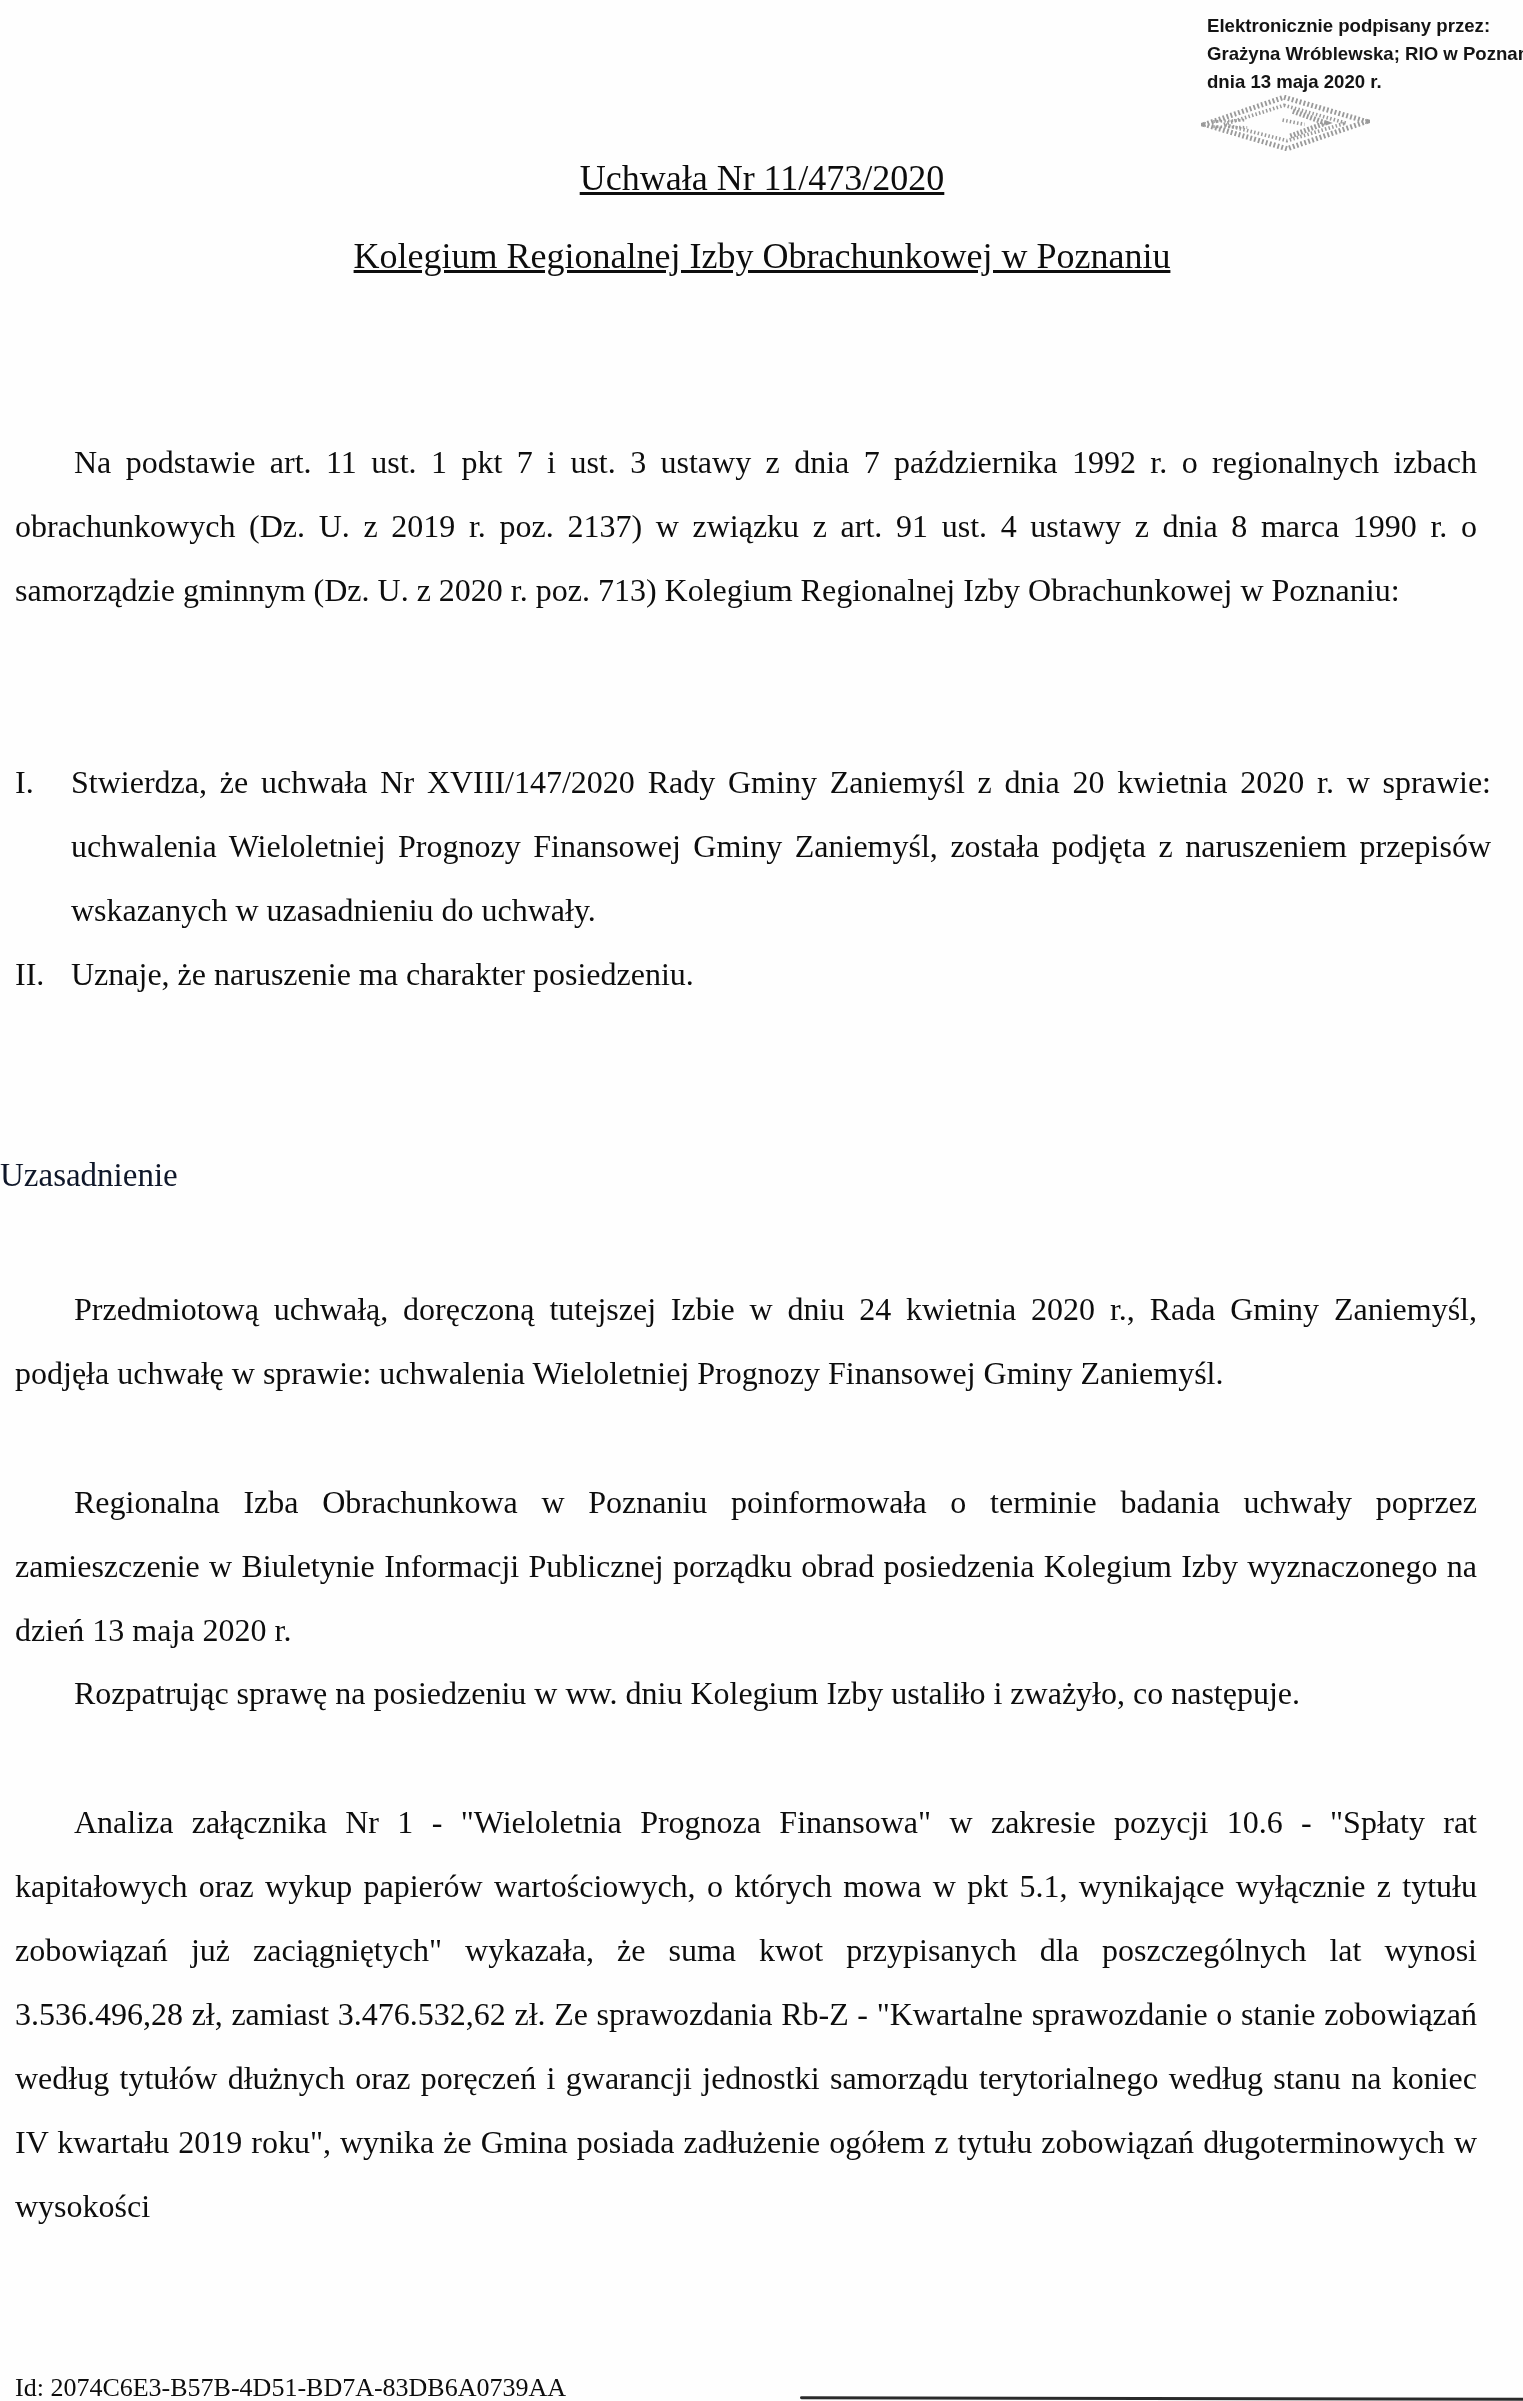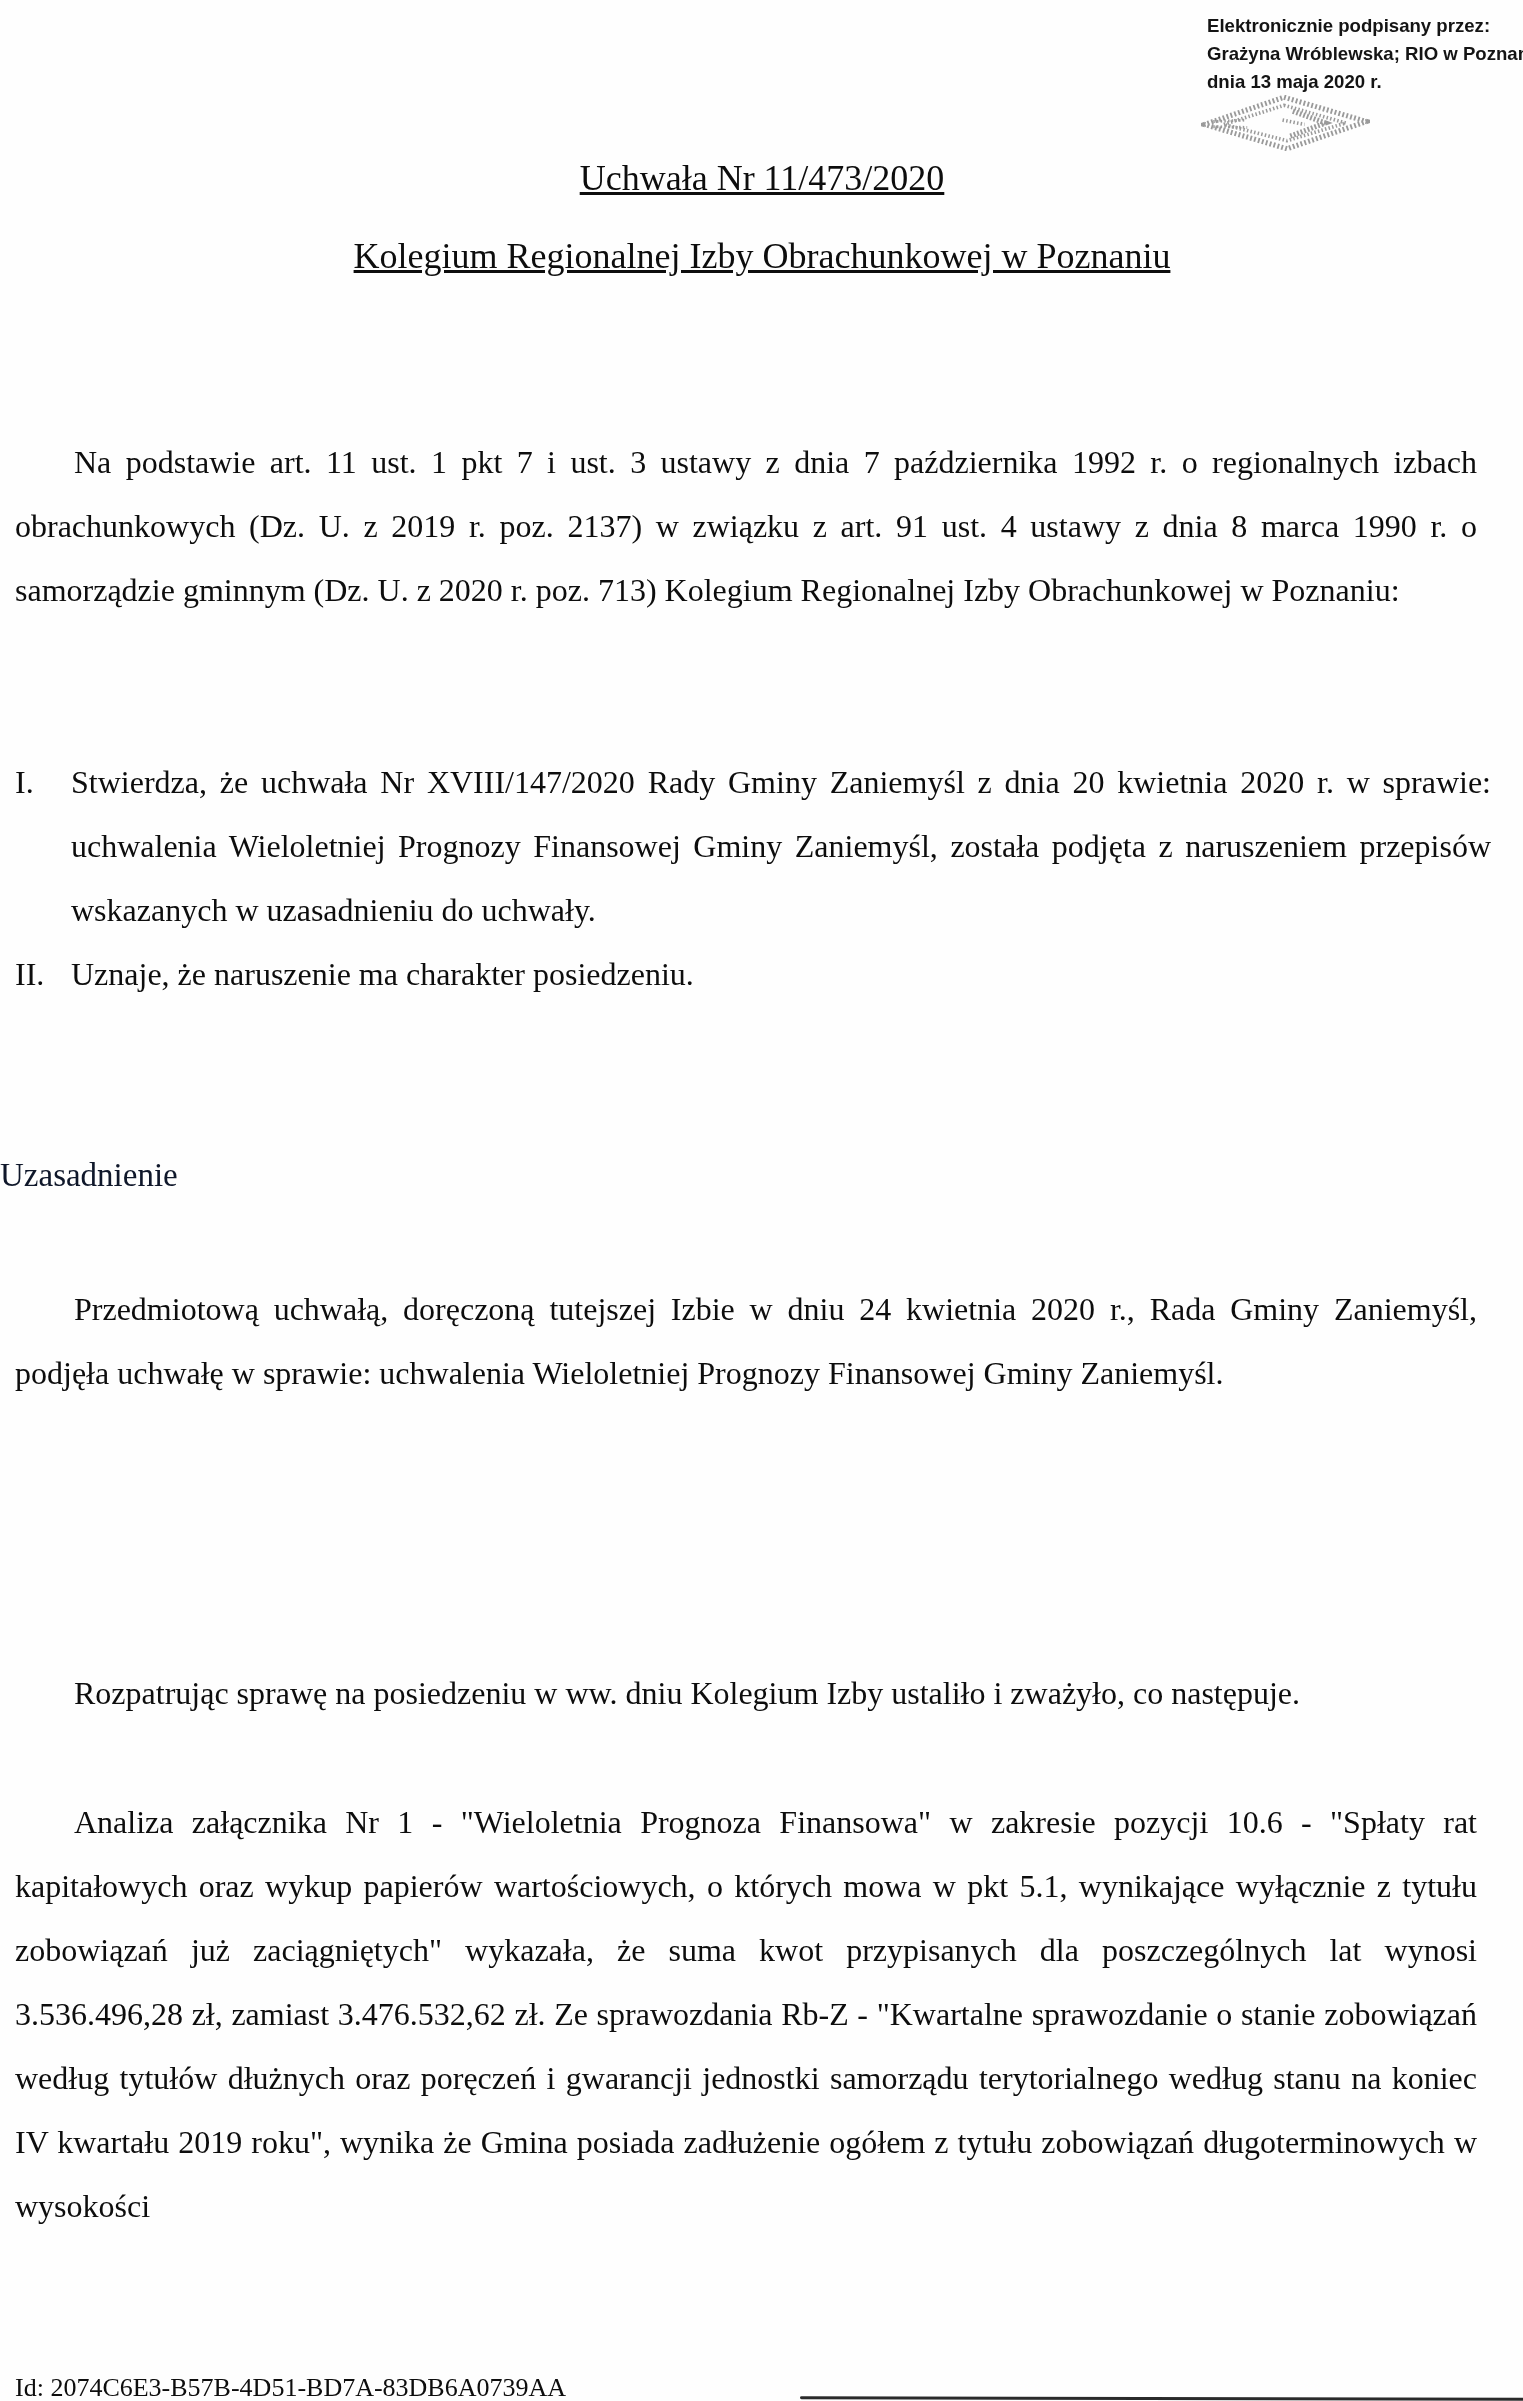--- a/index.html
+++ b/index.html
@@ -158,20 +158,21 @@
     </div>
     <div class="res-item">
       <span class="res-marker">II.</span>
       <span>Uznaje, że naruszenie ma charakter posiedzeniu.</span>
     </div>
   </div>
 
   <h4 class="section-heading">Uzasadnienie</h4>
 
   <p class="body-par indent p-uzas1">Przedmiotową uchwałą, doręczoną tutejszej Izbie w dniu 24 kwietnia 2020 r., Rada Gminy Zaniemyśl, podjęła uchwałę w sprawie: uchwalenia Wieloletniej Prognozy Finansowej Gminy Zaniemyśl.</p>
+  <p class="body-par indent p-uzas2">Regionalna Izba Obrachunkowa w Poznaniu poinformowała o terminie badania uchwały poprzez zamieszczenie w Biuletynie Informacji Publicznej porządku obrad posiedzenia Kolegium Izby wyznaczonego na dzień 13 maja 2020 r.</p>
   <p class="body-par indent p-uzas3">Rozpatrując sprawę na posiedzeniu w ww. dniu Kolegium Izby ustaliło i zważyło, co następuje.</p>
   <p class="body-par indent p-uzas4">Analiza załącznika Nr 1 - "Wieloletnia Prognoza Finansowa" w zakresie pozycji 10.6 - "Spłaty rat kapitałowych oraz wykup papierów wartościowych, o których mowa w pkt 5.1, wynikające wyłącznie z tytułu zobowiązań już zaciągniętych" wykazała, że suma kwot przypisanych dla poszczególnych lat wynosi 3.536.496,28 zł, zamiast 3.476.532,62 zł. Ze sprawozdania Rb-Z - "Kwartalne sprawozdanie o stanie zobowiązań według tytułów dłużnych oraz poręczeń i gwarancji jednostki samorządu terytorialnego według stanu na koniec IV kwartału 2019 roku", wynika że Gmina posiada zadłużenie ogółem z tytułu zobowiązań długoterminowych w wysokości</p>
 
   <div class="footer-id">Id: 2074C6E3-B57B-4D51-BD7A-83DB6A0739AA</div>
 
   <div class="scan-line"></div>
 
 </div>
 
 

